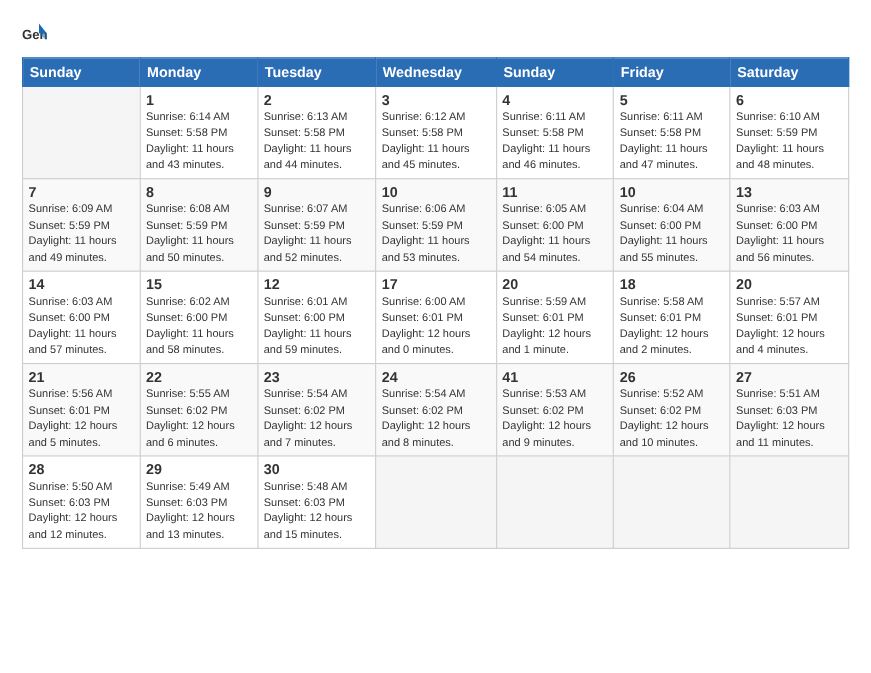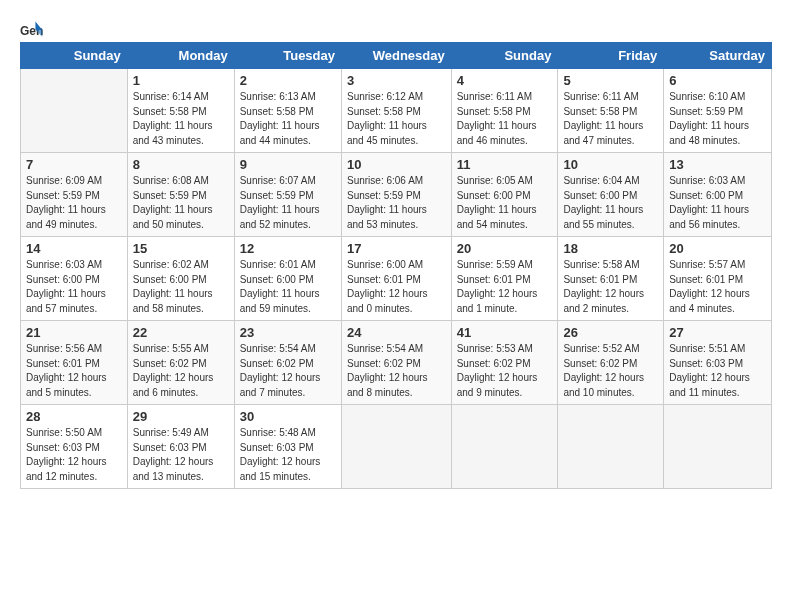--- a/index.html
+++ b/index.html
@@ -11,20 +11,21 @@
       overflow: hidden;
     }
     .container {
       width: 792px;
       padding: 18px 20px 10px 20px;
     }
     .header-row {
       display: flex;
       justify-content: space-between;
       align-items: center;
+      margin-bottom: 10px;
     }
     .logo {
       display: flex;
       align-items: center;
       gap: 4px;
     }
     .logo-text {
       font-size: 18px;
       font-weight: bold;
       line-height: 1.1;
@@ -51,21 +52,21 @@
       width: 100%;
       border-collapse: collapse;
       border: 1px solid #bbb;
     }
     .calendar th {
       background: #2a6db5;
       color: #fff;
       font-size: 13px;
       font-weight: bold;
       padding: 5px 6px;
-      text-align: right;
+      text-align: left;
       border: 1px solid #2a6db5;
     }
     .calendar td {
       width: 113px;
       vertical-align: top;
       border: 1px solid #ccc;
       padding: 4px 5px;
       font-size: 10.5px;
       color: #333;
       background: #fff;

